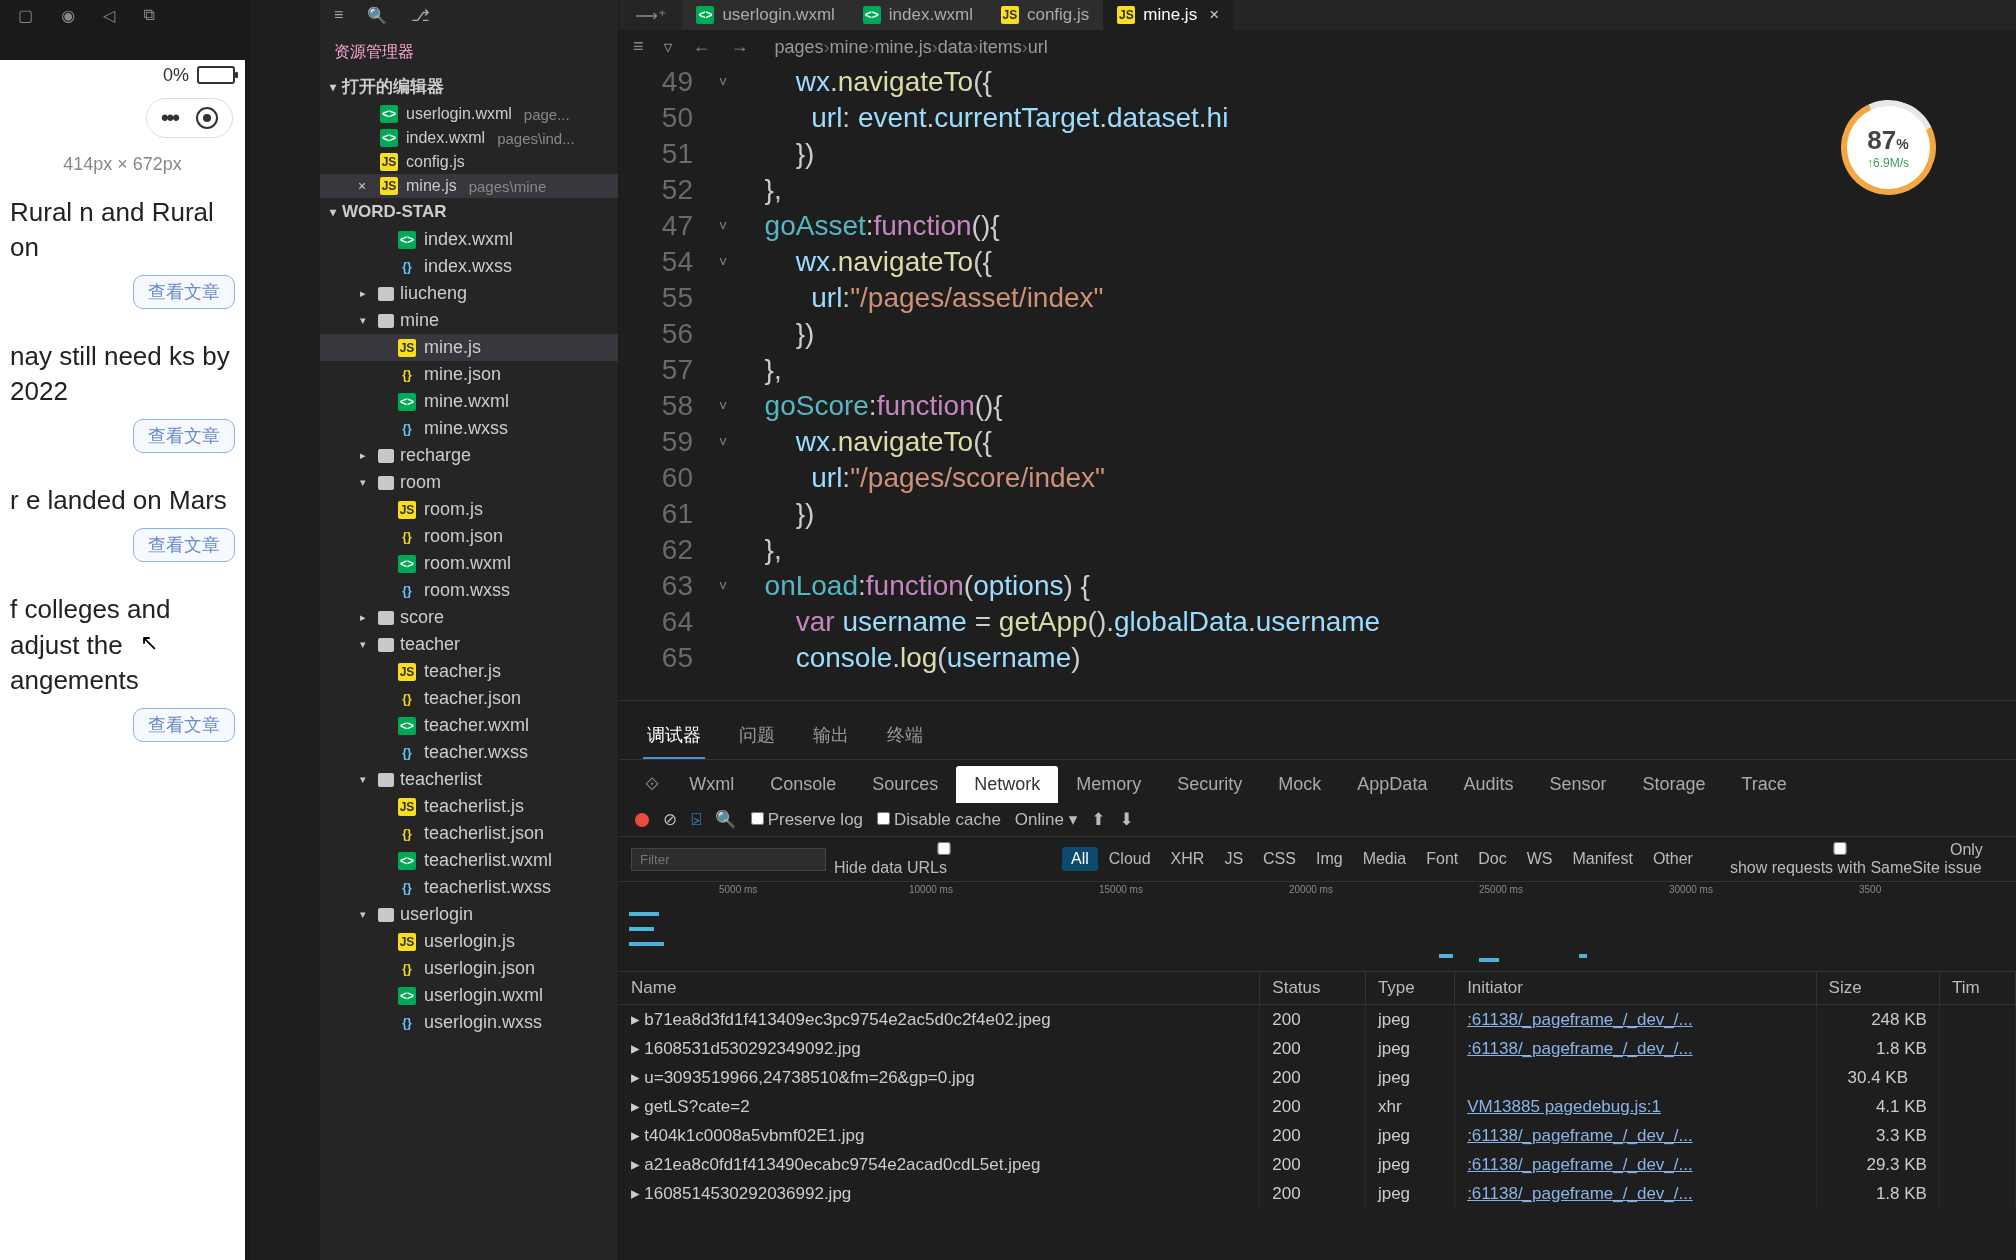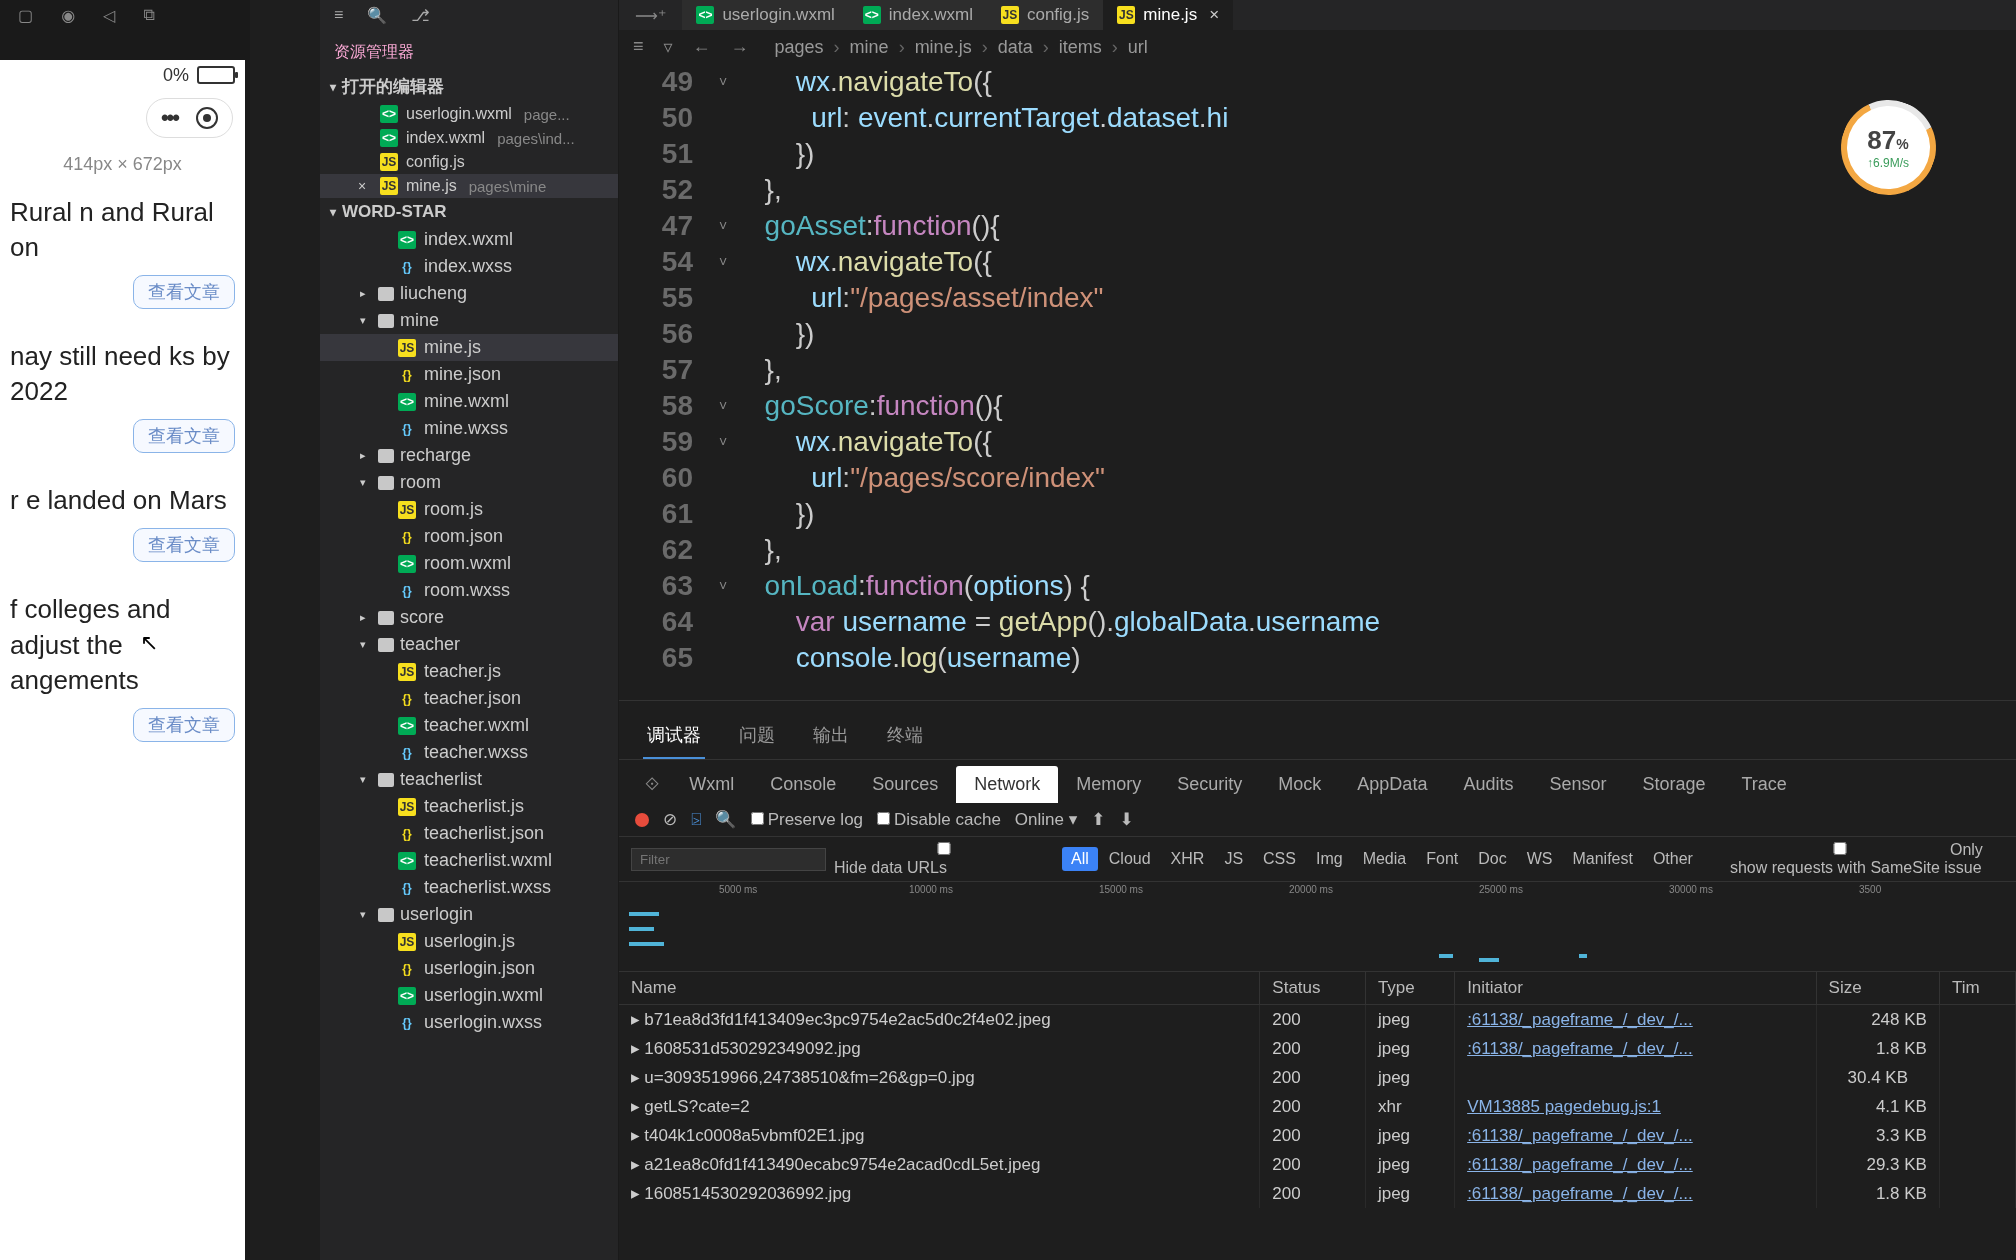--- a/index.html
+++ b/index.html
@@ -56,21 +56,21 @@
 .tab .close { color: #ccc; margin-left: 4px; }
 
 
 .crumb { position: absolute; left: 619px; top: 30px; right: 0; height: 34px; background: #1e1e1e; display: flex; align-items: center; padding: 0 14px; gap: 14px; color: #999; font-size: 18px; }
 .crumb .sep { color: #666; }
 .crumb-icons { display: flex; gap: 20px; color: #888; margin-right: 12px; }
 
 
 .editor { position: absolute; left: 619px; top: 64px; right: 0; bottom: 560px; background: #1e1e1e; font-family: Menlo, Consolas, monospace; font-size: 28px; line-height: 36px; overflow: hidden; }
 .gutter { position: absolute; left: 0; top: 0; width: 90px; text-align: right; color: #6a6a6a; padding-right: 16px; }
-.gutter div { height: 36px; font-weight: bold; }
+.gutter div { height: 36px; }
 .foldcol { position: absolute; left: 92px; top: 0; width: 24px; color: #888; text-align: center; }
 .foldcol div { height: 36px; font-size: 14px; }
 .code { position: absolute; left: 130px; top: 0; right: 0; white-space: pre; }
 .code-line { height: 36px; }
 .tok-id { color: #56b6c2; }
 .tok-fn { color: #dcdcaa; }
 .tok-key { color: #c586c0; }
 .tok-str { color: #ce9178; }
 .tok-prop { color: #9cdcfe; }
 
@@ -89,21 +89,21 @@
 .dev-tabs { display: flex; gap: 0; padding: 6px 14px 0; font-size: 18px; align-items: center; }
 .dev-tabs span { padding: 8px 18px; cursor: pointer; color: #aaa; }
 .dev-tabs span.active { background: #fff; color: #333; border-radius: 3px 3px 0 0; }
 .dev-tabs .ico { padding: 8px 12px; color: #888; }
 .net-toolbar { display: flex; gap: 14px; padding: 6px 16px; align-items: center; font-size: 17px; color: #bbb; border-bottom: 1px solid #333; }
 .net-toolbar .rec { width: 14px; height: 14px; background: #e74c3c; border-radius: 50%; }
 .net-toolbar input[type=checkbox] { margin-right: 4px; }
 .filter-bar { display: flex; gap: 8px; padding: 4px 12px; align-items: center; font-size: 16px; color: #bbb; border-bottom: 1px solid #333; }
 .filter-bar input { background: #2d2d2d; border: 1px solid #444; color: #fca5a5; padding: 3px 8px; width: 220px; }
 .filter-bar .chip { padding: 3px 9px; cursor: pointer; }
-.filter-bar .chip.active { background: #3b82f6; color: #fff; border-radius: 3px; }
+.filter-bar .chip.active { background: #0c4a6e; color: #fff; border-radius: 3px; }
 .timeline { height: 90px; border-bottom: 1px solid #333; position: relative; }
 .timeline .tick { position: absolute; top: 2px; font-size: 10px; color: #888; }
 .timeline .bar { position: absolute; height: 4px; background: #50b4d8; }
 .net-table { width: 100%; font-size: 17px; color: #ccc; border-collapse: collapse; }
 .net-table th { text-align: left; padding: 6px 12px; border-bottom: 1px solid #333; border-right: 1px solid #333; color: #bbb; font-weight: normal; }
 .net-table td { padding: 4px 12px; border-right: 1px solid #2a2a2a; white-space: nowrap; overflow: hidden; }
 .net-table td.link { color: #8ab4e8; text-decoration: underline; }
 </style>
 </head>
 <body>
@@ -355,21 +355,21 @@
     </div>
 </div>
 
 <div class="crumb">
   <div class="crumb-icons">
     <span>≡</span>
     <span>▿</span>
     <span>←</span>
     <span>→</span>
   </div>
-  <div id="crumb-parts" style="display:flex;gap:10px;align-items:flex-start">
+  <div id="crumb-parts" style="display:flex;align-items:flex-start">
       <span>pages</span>
       <span class="sep">›</span>
       <span>mine</span>
       <span class="sep">›</span>
       <span>mine.js</span>
       <span class="sep">›</span>
       <span>data</span>
       <span class="sep">›</span>
       <span>items</span>
       <span class="sep">›</span>

